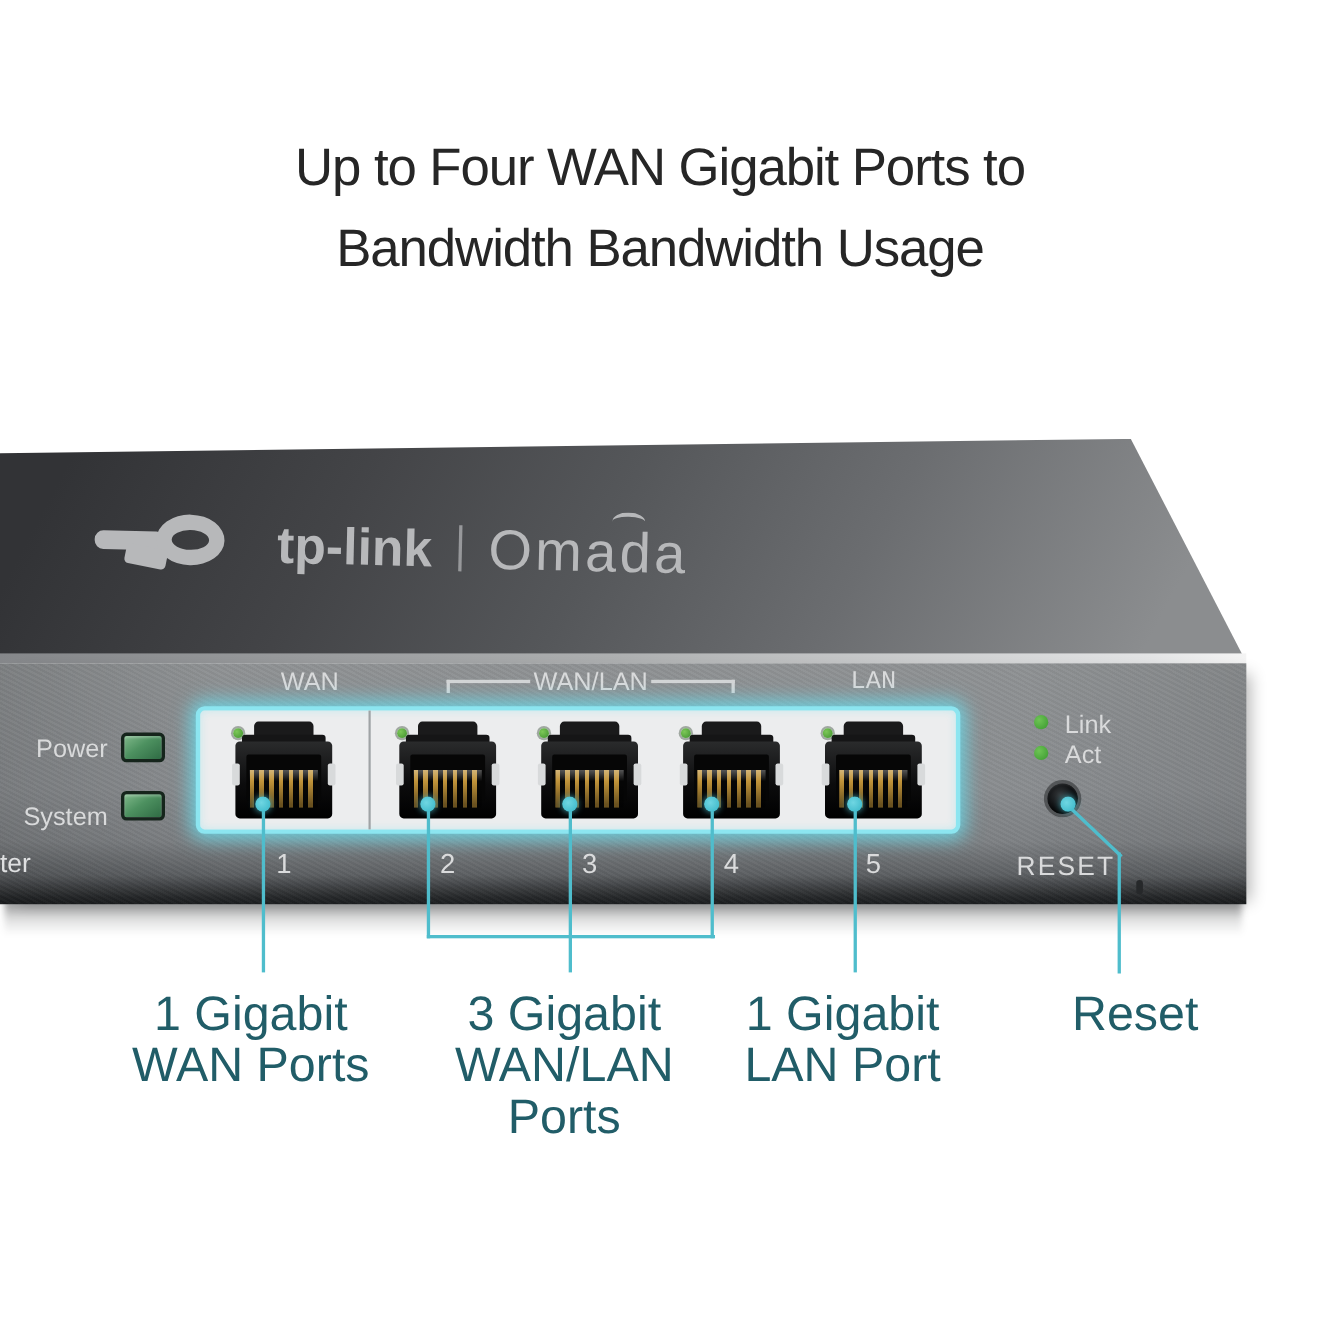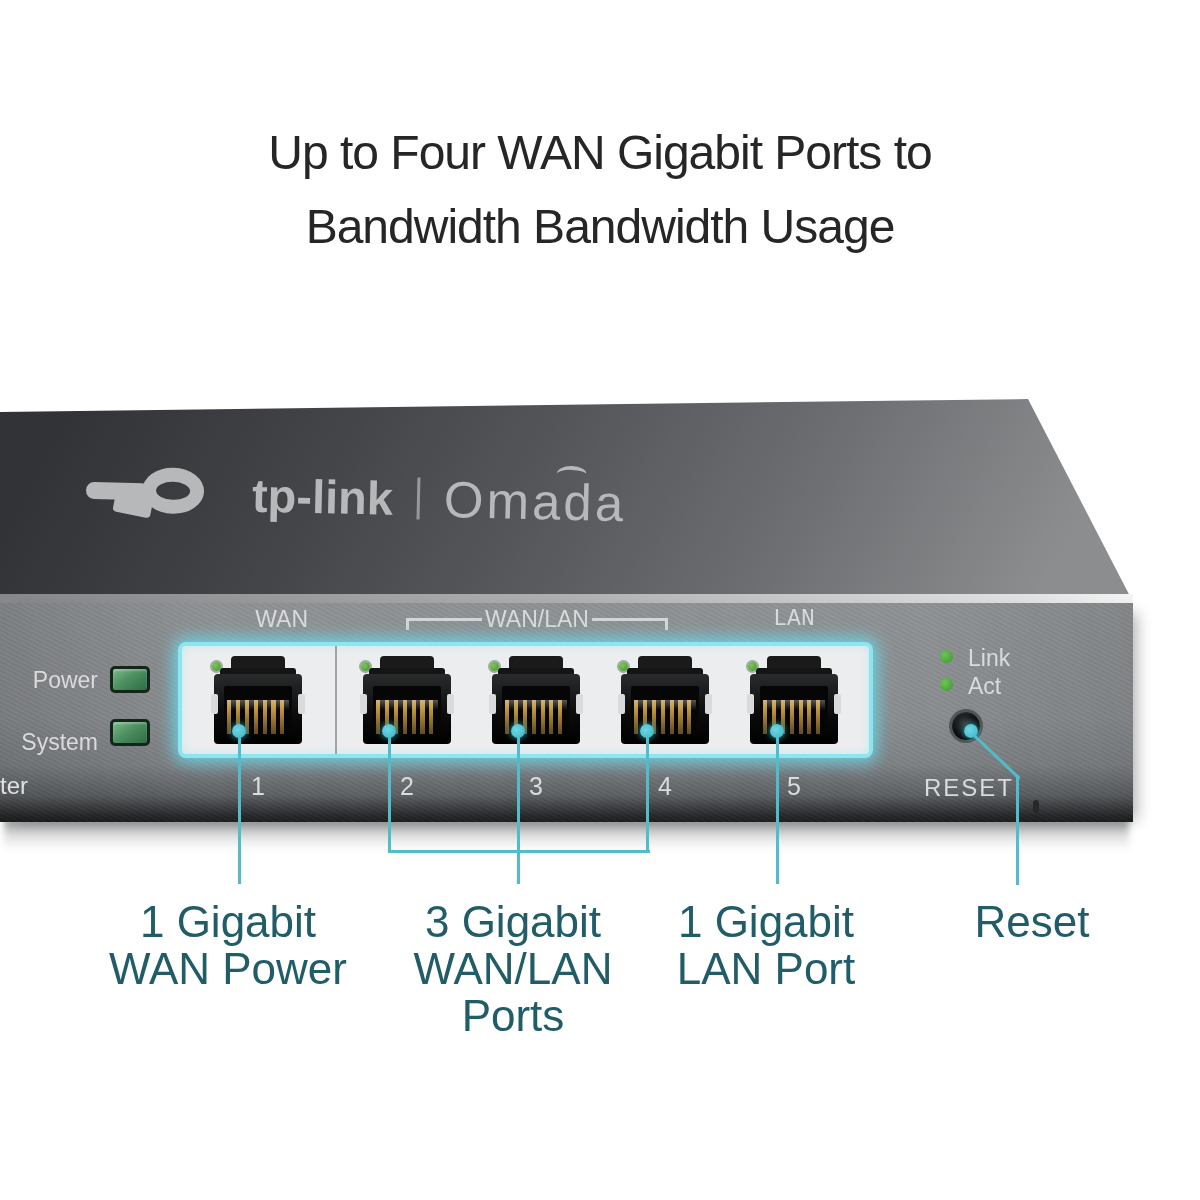--- a/index.html
+++ b/index.html
@@ -235,21 +235,21 @@
   <div class="cline rvert"></div>
   <div class="cdot d1"></div>
   <div class="cdot d2"></div>
   <div class="cdot d3"></div>
   <div class="cdot d4"></div>
   <div class="cdot d5"></div>
   <div class="cdot d6"></div>
 
   <div class="callout-label cl1">
     <div>1 Gigabit</div>
-    <div>WAN Power</div>
+    <div>WAN Ports</div>
   </div>
   <div class="callout-label cl2">
     <div>3 Gigabit</div>
     <div>WAN/LAN Ports</div>
   </div>
   <div class="callout-label cl3">
     <div>1 Gigabit</div>
     <div>LAN Port</div>
   </div>
   <div class="callout-label cl4">

